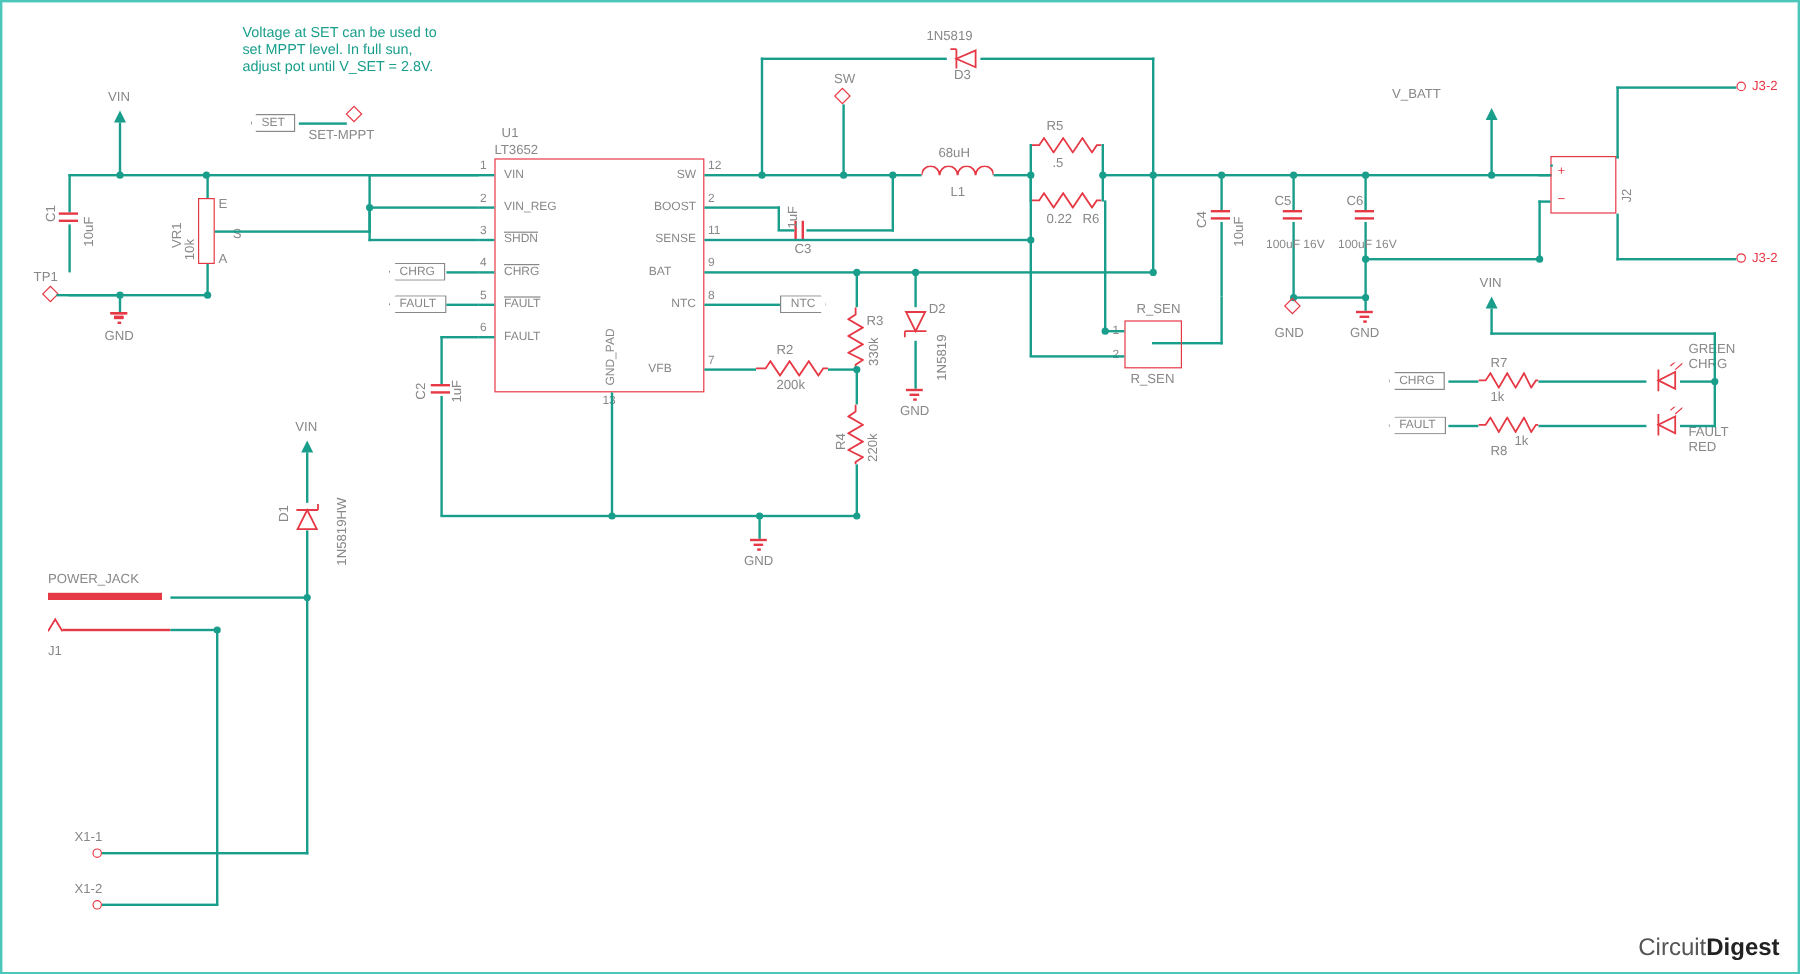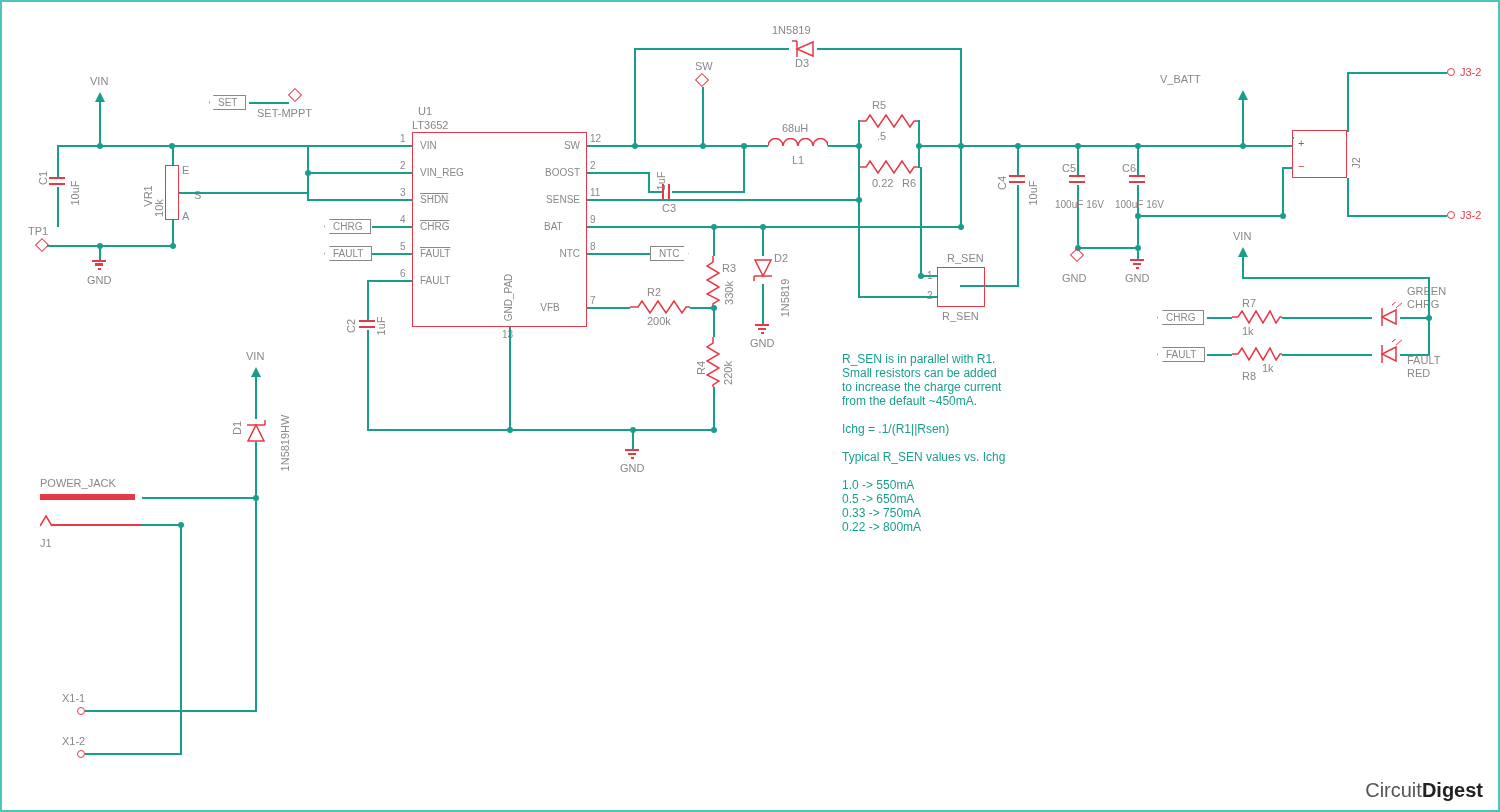--- a/index.html
+++ b/index.html
@@ -30,33 +30,23 @@
 .ic-pin{position:absolute;font-size:10px;color:#888}
 .logo{position:absolute;right:15px;bottom:8px;font-size:20px;color:#555;font-weight:300}
 .logo b{color:#222;font-weight:600}
 .probe{position:absolute;width:10px;height:10px;border:1.5px solid #e63946;transform:rotate(45deg)}
 </style>
 </head>
 <body>
 
 <div class="canvas">
 
-<div class="txt-g" style="left:840px;top:350px">R_SEN is in parallel with R1.
-Small resistors can be added
-to increase the charge current
-from the default ~450mA.
-
-Ichg = .1/(R1||Rsen)
-
-Typical R_SEN values vs. Ichg
-
-1.0   -&gt; 550mA
-0.5   -&gt; 650mA
-0.33 -&gt; 750mA
-0.22 -&gt; 800mA</div>
+<div class="txt-g" style="left:200px;top:18px">Voltage at SET can be used to
+set MPPT level. In full sun,
+adjust pot until V_SET = 2.8V.</div>
 
 <div class="pwr-arrow" style="left:93px;top:90px"></div>
 <div class="txt" style="left:88px;top:73px">VIN</div>
 <div class="wire" style="left:97px;top:100px;width:2px;height:43px"></div>
 
 <div class="wire" style="left:97px;top:143px;width:300px;height:2px"></div>
 <div class="dot" style="left:98px;top:144px"></div>
 <div class="dot" style="left:170px;top:144px"></div>
 
 <div class="wire" style="left:55px;top:143px;width:2px;height:32px"></div>
@@ -111,21 +101,21 @@
 <div class="ic-pin" style="left:418px;top:138px">VIN</div>
 <div class="ic-pin" style="left:418px;top:165px">VIN_REG</div>
 <div class="ic-pin" style="left:418px;top:192px;text-decoration:overline">SHDN</div>
 <div class="ic-pin" style="left:418px;top:219px;text-decoration:overline">CHRG</div>
 <div class="ic-pin" style="left:418px;top:246px;text-decoration:overline">FAULT</div>
 <div class="ic-pin" style="left:418px;top:273px">FAULT</div>
 
 <div class="ic-pin" style="right:918px;top:138px;text-align:right;width:60px">SW</div>
 <div class="ic-pin" style="right:918px;top:165px;text-align:right;width:60px">BOOST</div>
 <div class="ic-pin" style="right:918px;top:192px;text-align:right;width:60px">SENSE</div>
-<div class="ic-pin" style="right:894px;top:219px;text-align:left;width:60px">BAT</div>
+<div class="ic-pin" style="right:918px;top:219px;text-align:center;width:60px">BAT</div>
 <div class="ic-pin" style="right:918px;top:246px;text-align:right;width:60px">NTC</div>
 <div class="ic-pin" style="right:918px;top:300px;text-align:center;width:60px">VFB</div>
 <div class="ic-pin" style="left:483px;top:290px;transform:rotate(-90deg)">GND_PAD</div>
 
 <div class="pin" style="left:398px;top:131px">1</div>
 <div class="pin" style="left:398px;top:158px">2</div>
 <div class="pin" style="left:398px;top:185px">3</div>
 <div class="pin" style="left:398px;top:212px">4</div>
 <div class="pin" style="left:398px;top:239px">5</div>
 <div class="pin" style="left:398px;top:266px">6</div>

